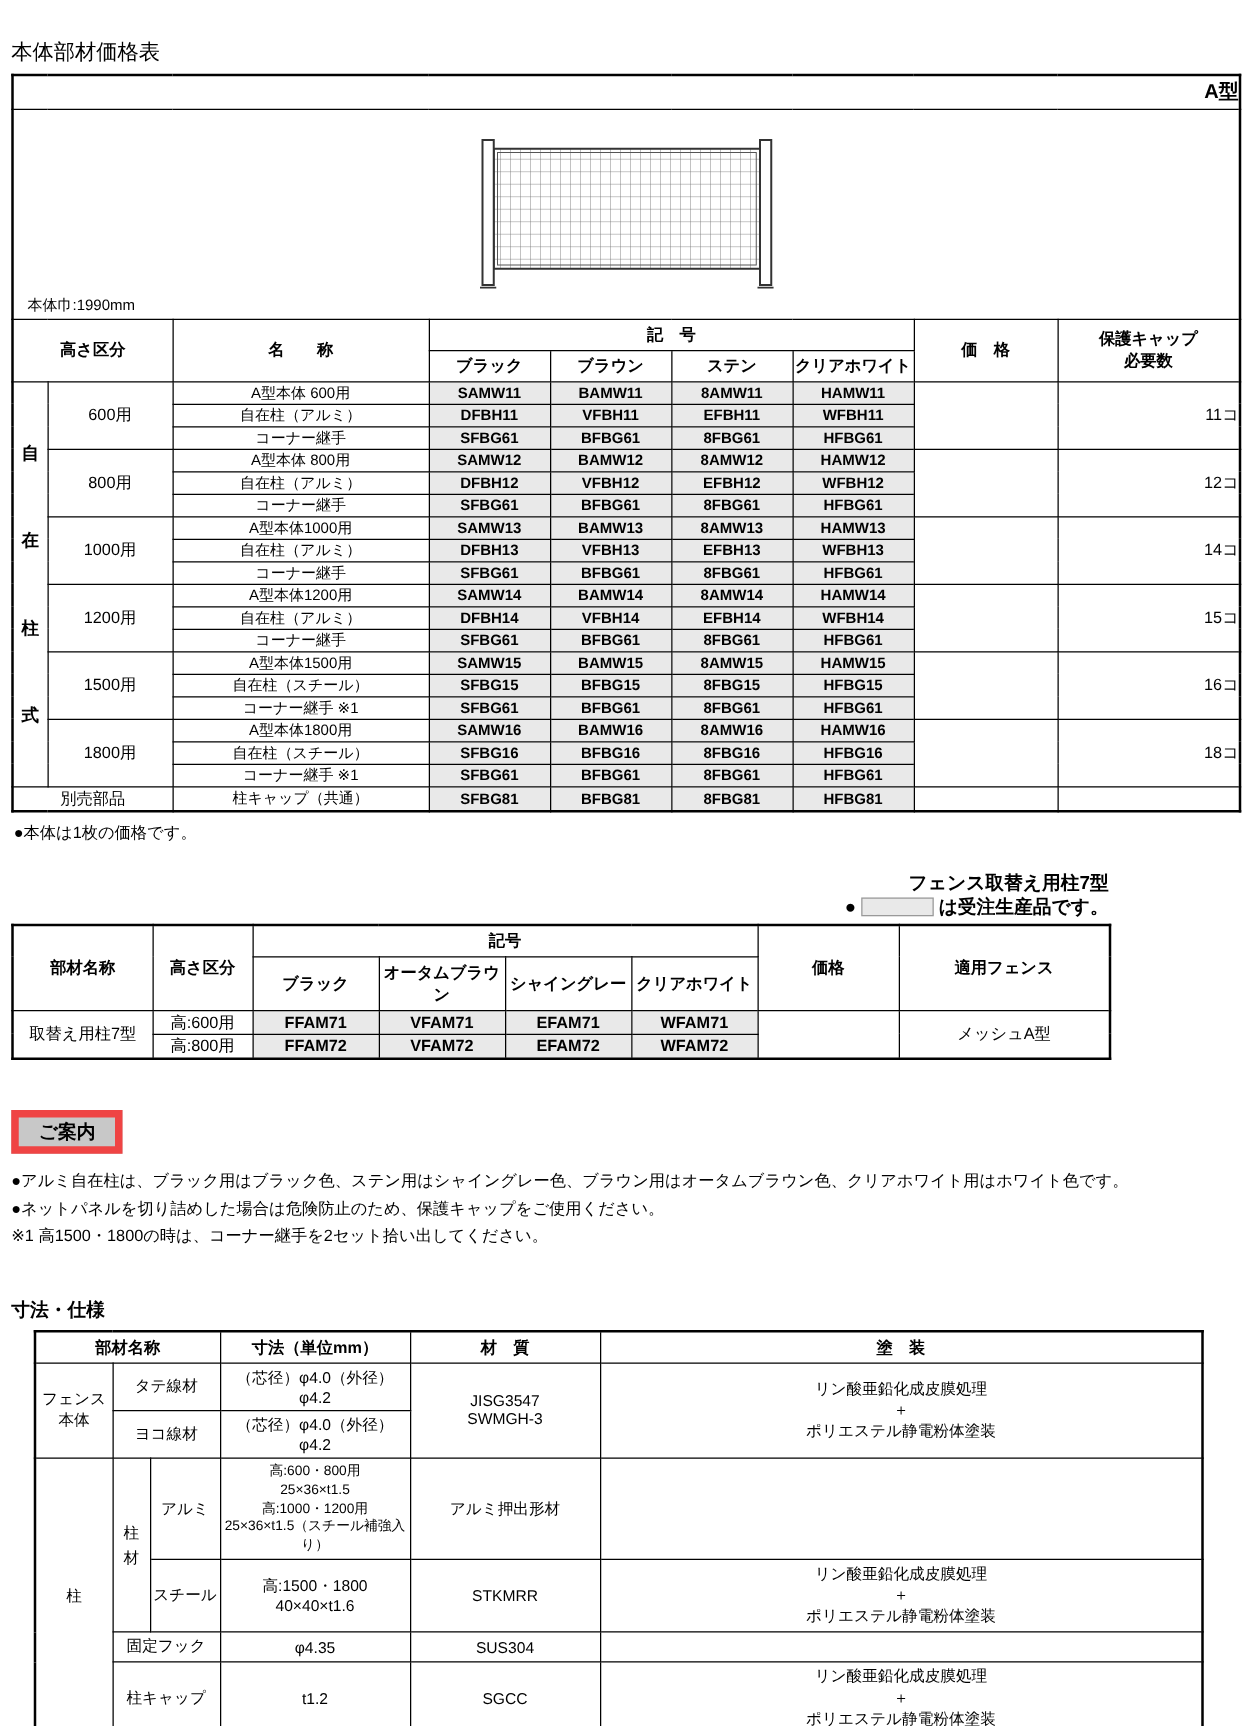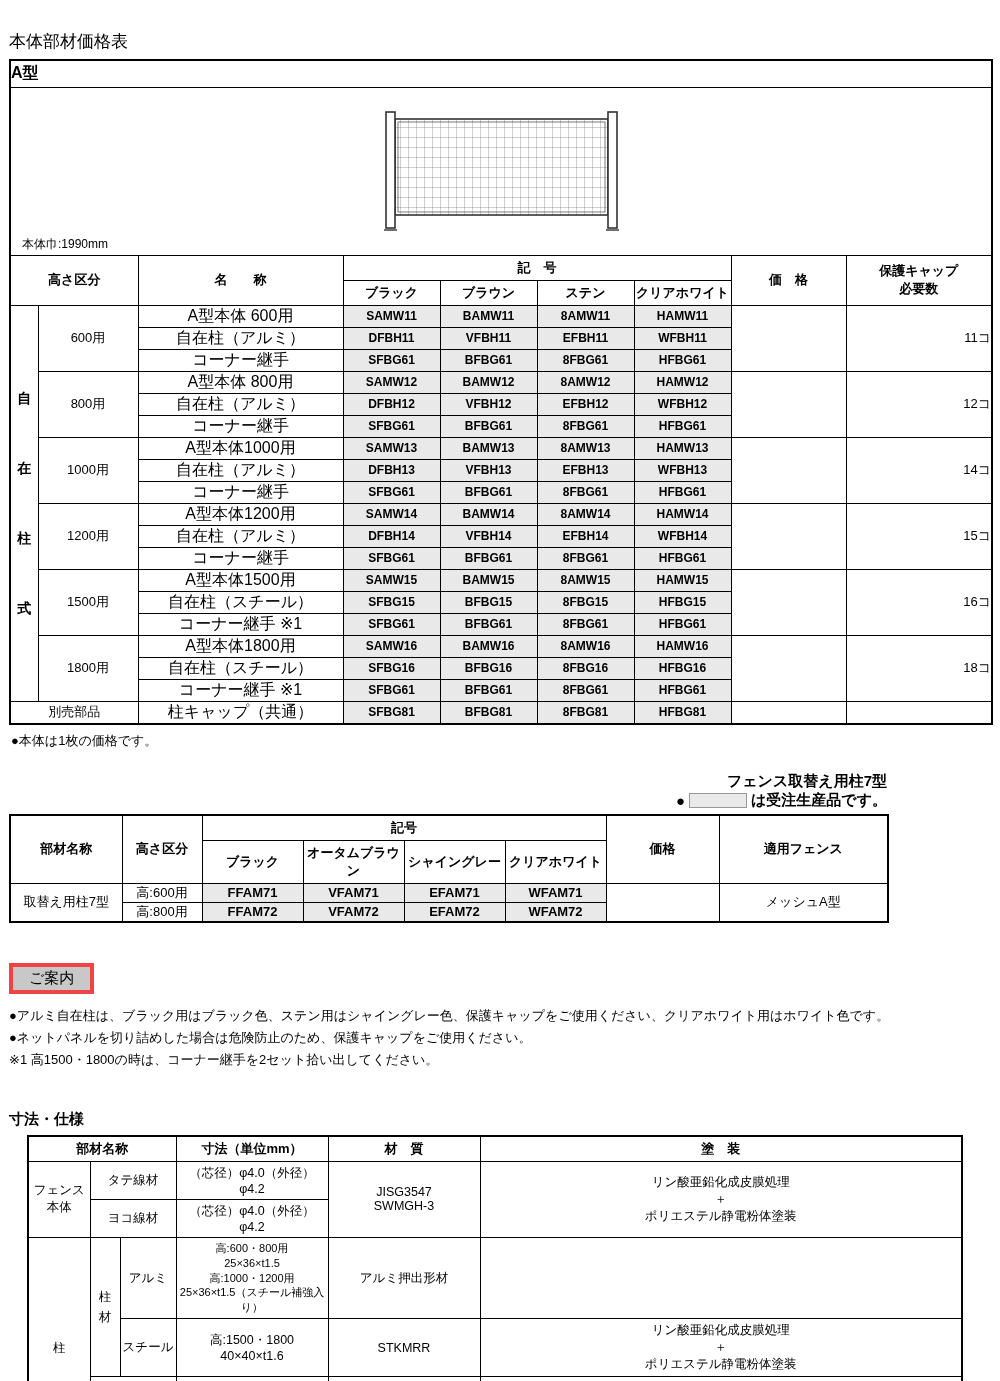--- a/index.html
+++ b/index.html
@@ -11,43 +11,43 @@
   .title .bracket { font-size:34px; }
 
   .sec-head { font-size:17px; font-weight:normal; margin:24px 0 6px 0; }
   .sub-head { font-size:15px; font-weight:bold; }
 
   table { border-collapse:collapse; table-layout:fixed; }
   .t1 { width:982px; border:2px solid #000; }
   .t1 th, .t1 td, .t2 th, .t2 td, .t3 th, .t3 td { border:1px solid #000; overflow:hidden; }
   .t1 th, .t2 th, .t3 th { font-size:13px; font-weight:bold; text-align:center; padding:3px 1px; background:#fff; }
 
-  .type-head { font-size:16px; font-weight:bold; text-align:left; height:27px; }
+  .type-head { font-size:16px; font-weight:bold; text-align:right; height:27px; }
   .img-cell { height:168px; position:relative; }
   .img-wrap { display:flex; justify-content:center; align-items:center; height:100%; }
   .width-label { position:absolute; left:11px; bottom:2px; font-size:12px; }
 
   .vside { font-size:14px; font-weight:bold; text-align:center; vertical-align:middle; white-space:pre-line; line-height:5.0; }
   .h  { text-align:center; font-size:13px; vertical-align:middle; }
-  .nm { text-align:center; font-size:16px; height:17px; padding:0 2px; }
+  .nm { text-align:center; font-size:12px; height:17px; padding:0 2px; }
   .cd { text-align:center; font-size:12px; font-weight:bold; background:#e9e9e9; }
   .pr { background:#fff; }
   .cp { text-align:right; font-size:13px; vertical-align:middle; }
   .pre { white-space:pre-line; }
 
   .note { font-size:13px; margin:7px 0 0 2px; }
 
   .repl-bar { width:878px; display:flex; justify-content:space-between; align-items:flex-end; margin-top:22px;flex-direction:column; }
   .order-note { font-size:15px; font-weight:bold; display:flex; align-items:center; gap:2px; }
   .swatch { display:inline-block; width:58px; height:15px; background:#e9e9e9; border:1px solid #999; margin:0 2px; }
 
   .t2 { width:878px; border:2px solid #000; margin-top:4px; }
   .t2 td { font-size:13px; text-align:center; height:19px; vertical-align:middle; }
 
-  .info-head { display:inline-block; background:#c8c8c8; border:4px solid #ef4444; font-size:15px; font-weight:normal; padding:2px 16px; margin:40px 0 10px 0; }
+  .info-head { display:inline-block; background:#c8c8c8; border:6px solid #ef4444; font-size:15px; font-weight:bold; padding:2px 16px; margin:40px 0 10px 0; }
   .info-notes p { font-size:13px; line-height:1.55; margin:2px 0; }
 
   .t3 { width:934px; border:2px solid #000; margin:6px 0 0 18px; }
   .t3 td { font-size:12.5px; text-align:center; vertical-align:middle; padding:3px 2px; }
   .t3 .small { font-size:11px; line-height:1.35; }
   .fgroup { font-size:12.5px;font-family:Liberation Serif, serif; }
   .pgroup { font-size:13px; }
   .pmat { line-height:1.6; }
   .spec-sec { margin-top:40px; }
 </style>
@@ -329,21 +329,21 @@
       <td class="cd">FFAM72</td>
       <td class="cd">VFAM72</td>
       <td class="cd">EFAM72</td>
       <td class="cd">WFAM72</td>
     </tr>
   </tbody>
     </table>
 
   <div class="info-head">ご案内</div>
   <div class="info-notes">
-    <p>●アルミ自在柱は、ブラック用はブラック色、ステン用はシャイングレー色、保護キャップをご使用ください、クリアホワイト用はホワイト色です。</p>
+    <p>●アルミ自在柱は、ブラック用はブラック色、ステン用はシャイングレー色、ブラウン用はオータムブラウン色、クリアホワイト用はホワイト色です。</p>
     <p>●ネットパネルを切り詰めした場合は危険防止のため、保護キャップをご使用ください。</p>
     <p>※1 高1500・1800の時は、コーナー継手を2セット拾い出してください。</p>
   </div>
 
   <div class="spec-sec">
     <div class="sub-head">寸法・仕様</div>
 
     <table class="t3">
       <colgroup>
         <col style="width:62px">

